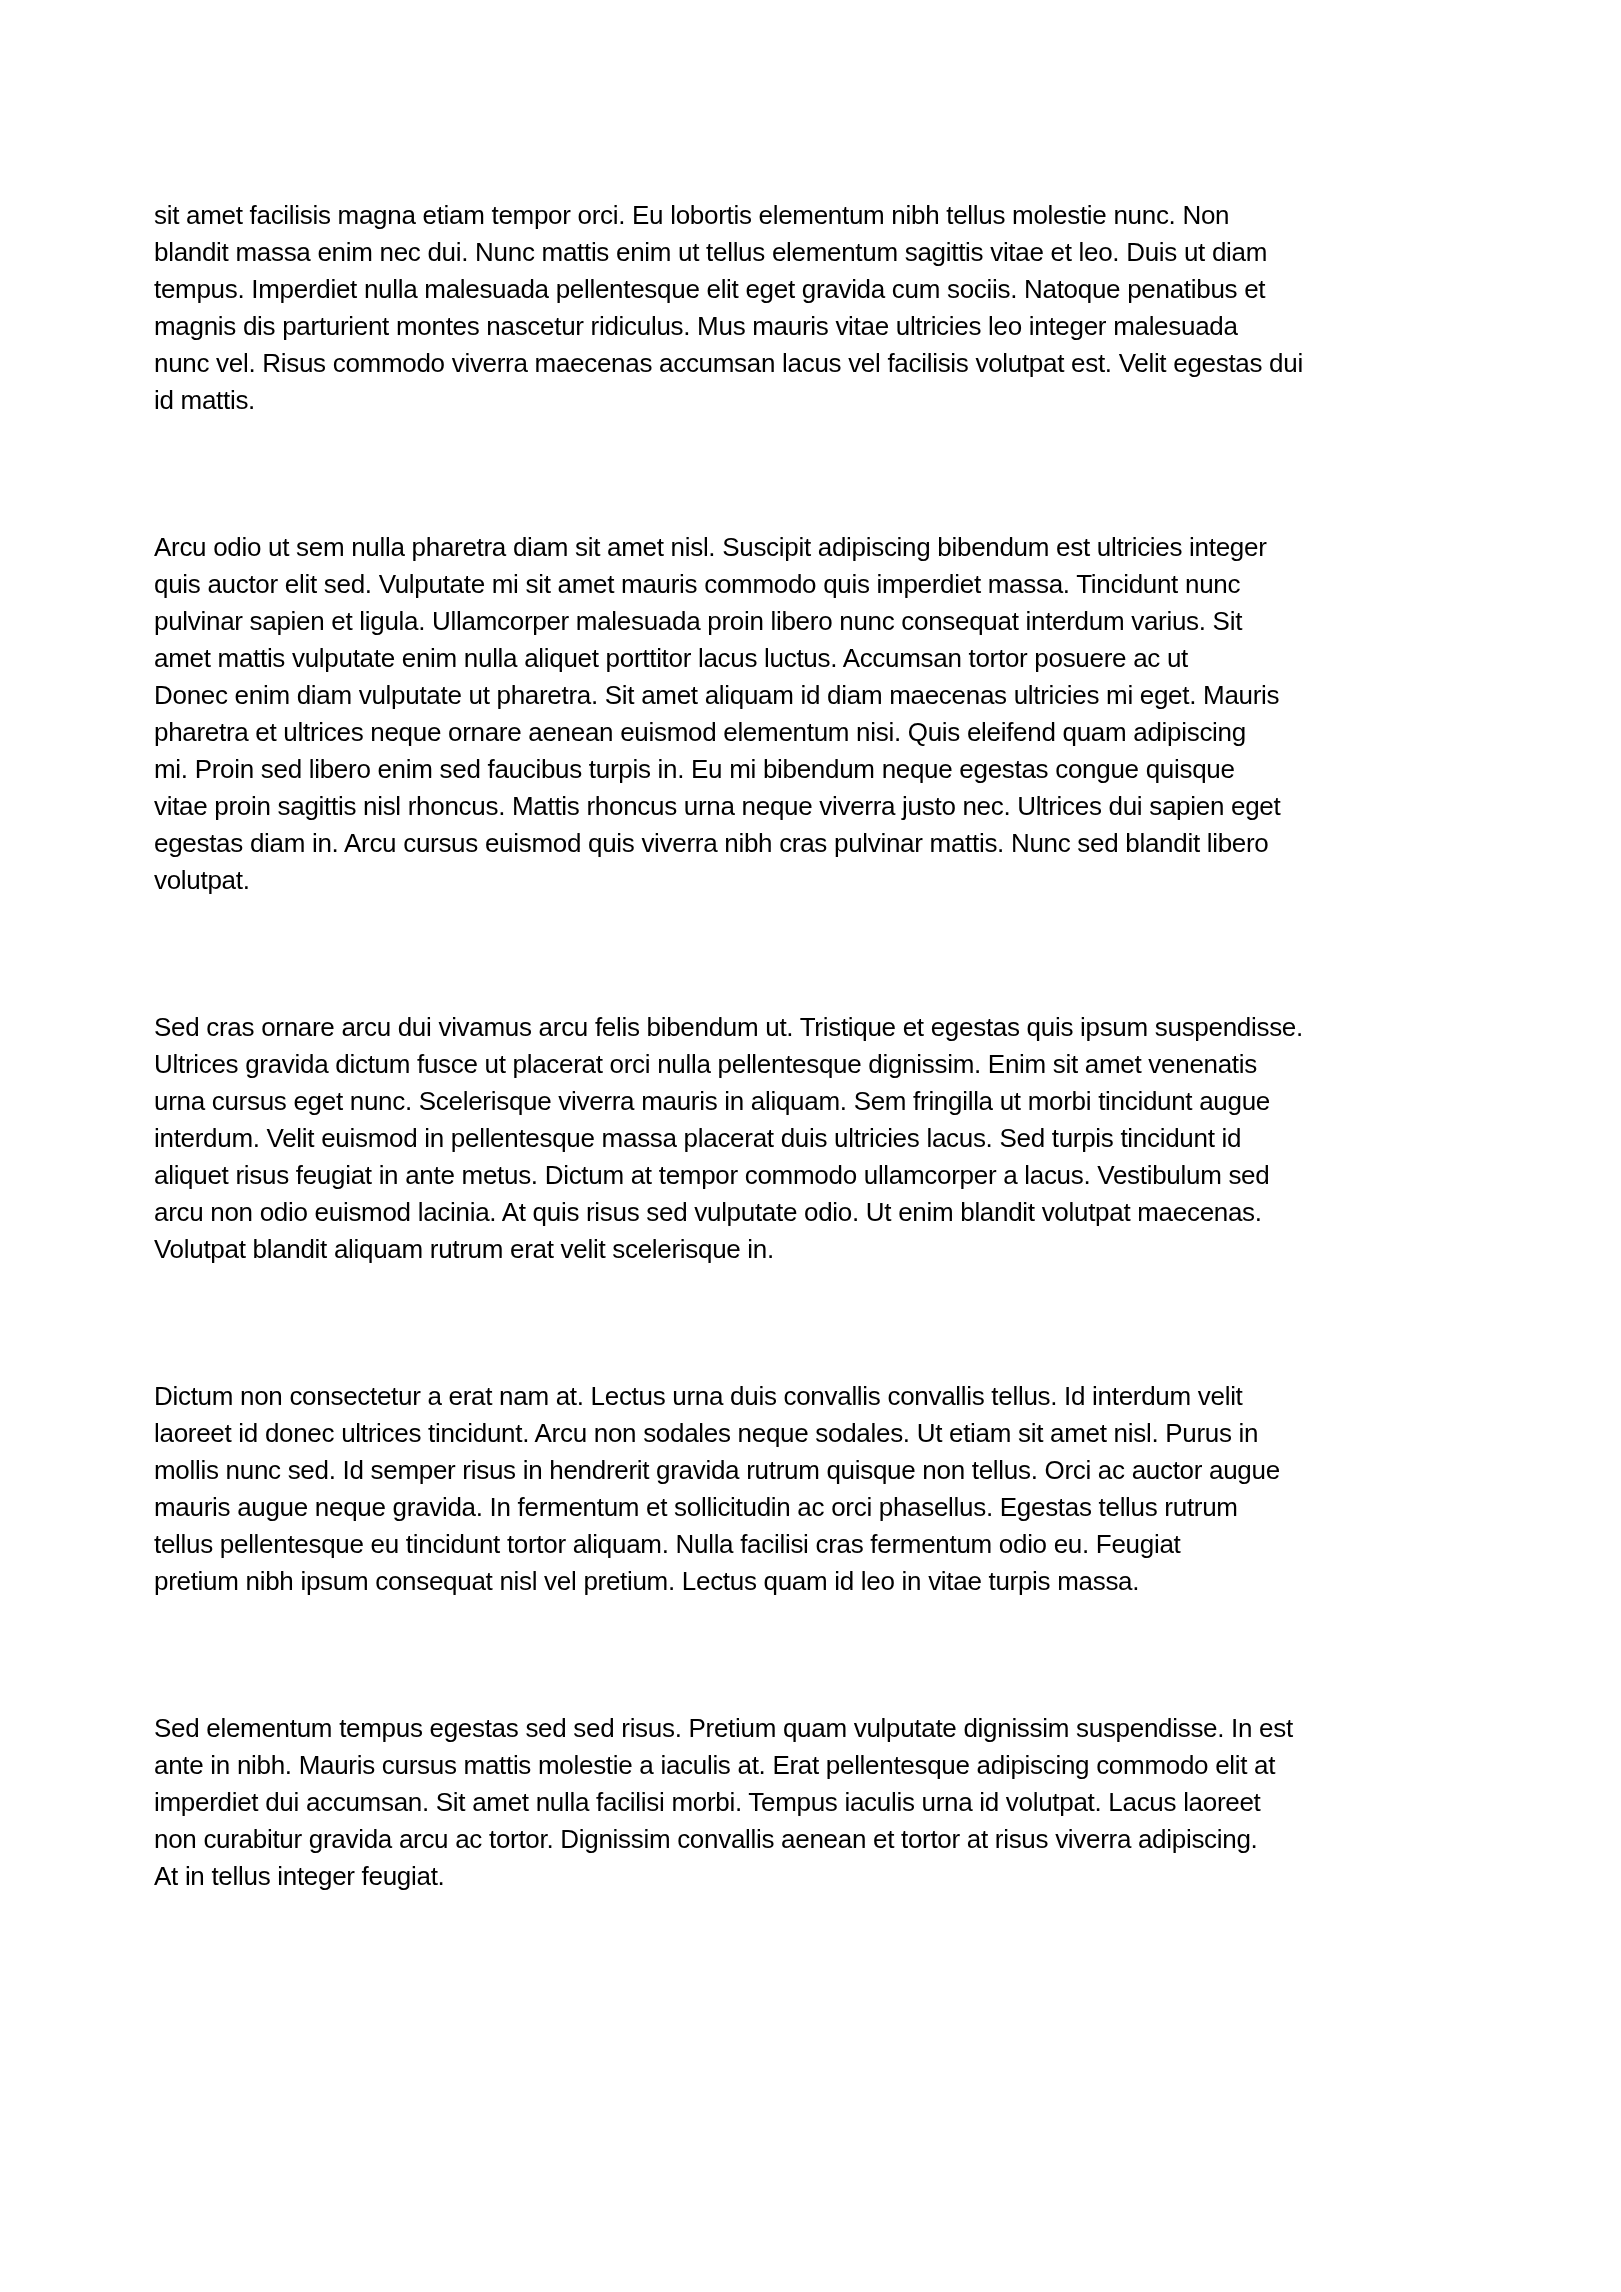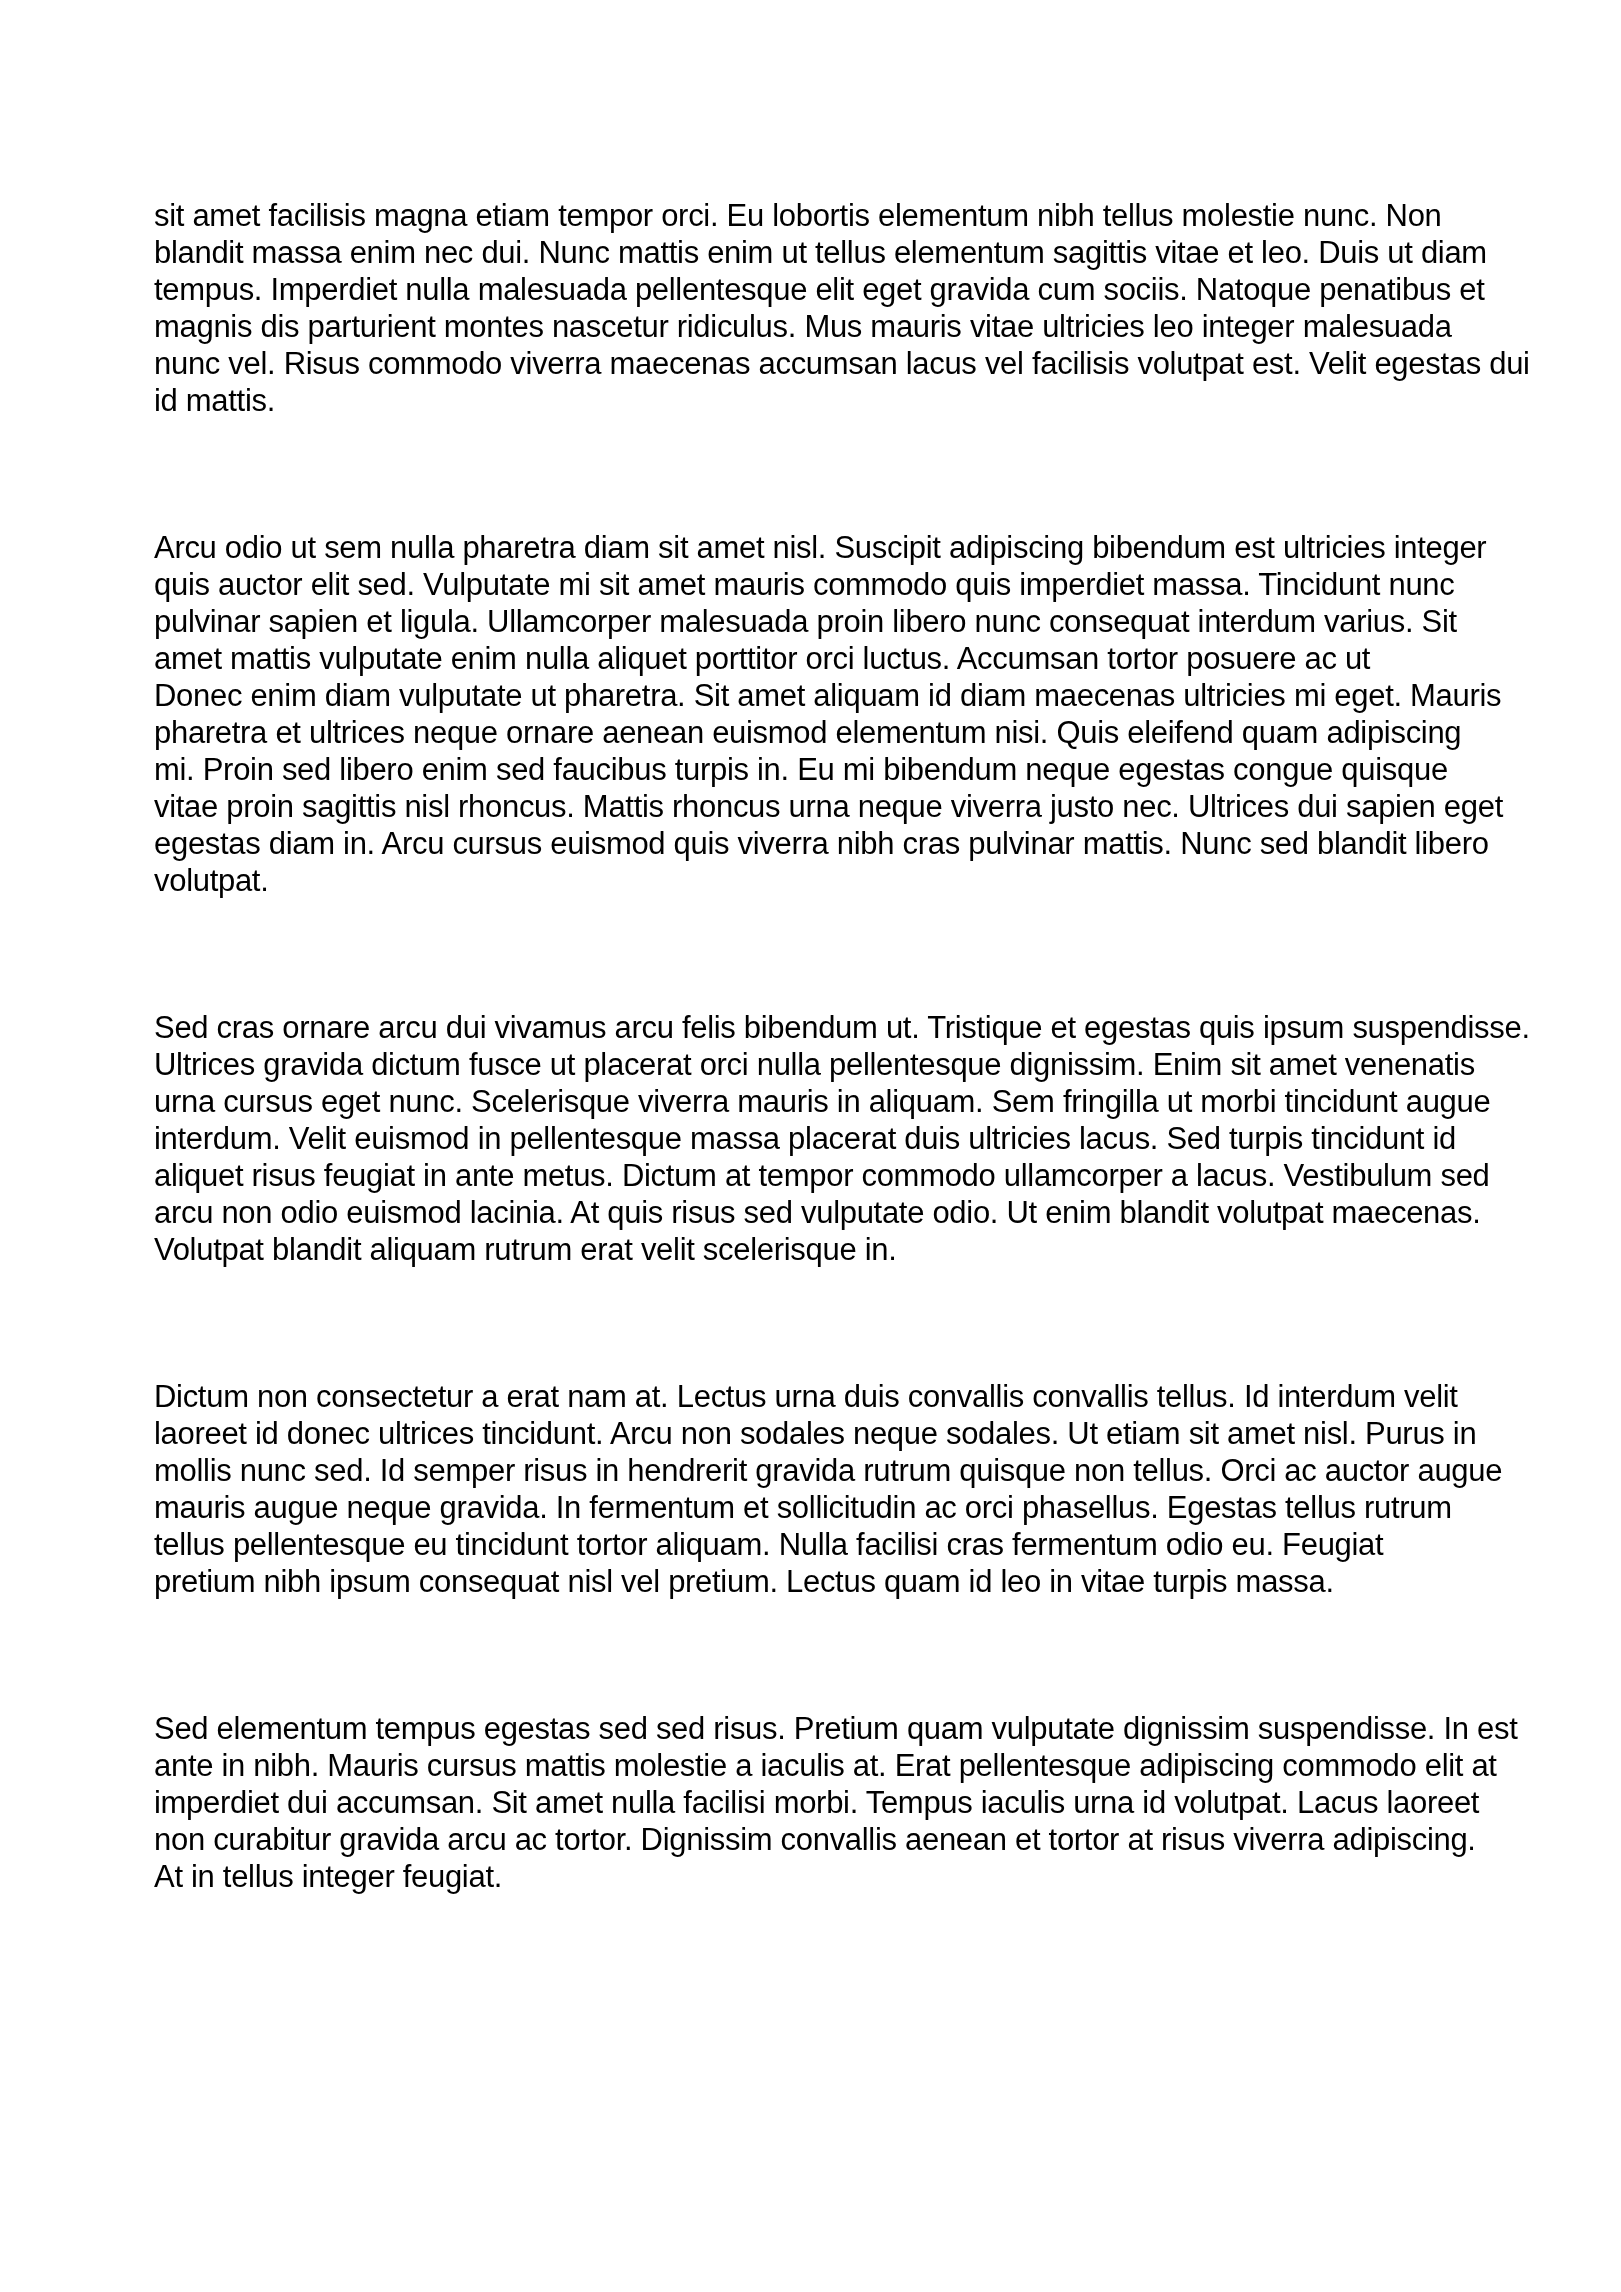--- a/index.html
+++ b/index.html
@@ -12,21 +12,21 @@
     background: #ffffff;
     overflow: hidden;
   }
   .page {
     box-sizing: border-box;
     width: 1621px;
     height: 2293px;
     padding: 197px 127px 0 154px;
     background: #ffffff;
     font-family: "Liberation Sans", sans-serif;
-    font-size: 31px;
+    font-size: 26px;
     line-height: 37px;
     letter-spacing: -0.3px;
     color: #000000;
     font-weight: 400;
   }
   .paragraph {
     margin: 0 0 110px 0;
     padding: 0;
   }
   .text-line {
@@ -42,21 +42,21 @@
       <div class="text-line">blandit massa enim nec dui. Nunc mattis enim ut tellus elementum sagittis vitae et leo. Duis ut diam</div>
       <div class="text-line">tempus. Imperdiet nulla malesuada pellentesque elit eget gravida cum sociis. Natoque penatibus et</div>
       <div class="text-line">magnis dis parturient montes nascetur ridiculus. Mus mauris vitae ultricies leo integer malesuada</div>
       <div class="text-line">nunc vel. Risus commodo viverra maecenas accumsan lacus vel facilisis volutpat est. Velit egestas dui</div>
       <div class="text-line">id mattis.</div>
     </div>
     <div class="paragraph">
       <div class="text-line">Arcu odio ut sem nulla pharetra diam sit amet nisl. Suscipit adipiscing bibendum est ultricies integer</div>
       <div class="text-line">quis auctor elit sed. Vulputate mi sit amet mauris commodo quis imperdiet massa. Tincidunt nunc</div>
       <div class="text-line">pulvinar sapien et ligula. Ullamcorper malesuada proin libero nunc consequat interdum varius. Sit</div>
-      <div class="text-line">amet mattis vulputate enim nulla aliquet porttitor orci luctus. Accumsan tortor posuere ac ut</div>
+      <div class="text-line">amet mattis vulputate enim nulla aliquet porttitor lacus luctus. Accumsan tortor posuere ac ut</div>
       <div class="text-line">Donec enim diam vulputate ut pharetra. Sit amet aliquam id diam maecenas ultricies mi eget. Mauris</div>
       <div class="text-line">pharetra et ultrices neque ornare aenean euismod elementum nisi. Quis eleifend quam adipiscing</div>
       <div class="text-line">mi. Proin sed libero enim sed faucibus turpis in. Eu mi bibendum neque egestas congue quisque</div>
       <div class="text-line">vitae proin sagittis nisl rhoncus. Mattis rhoncus urna neque viverra justo nec. Ultrices dui sapien eget</div>
       <div class="text-line">egestas diam in. Arcu cursus euismod quis viverra nibh cras pulvinar mattis. Nunc sed blandit libero</div>
       <div class="text-line">volutpat.</div>
     </div>
     <div class="paragraph">
       <div class="text-line">Sed cras ornare arcu dui vivamus arcu felis bibendum ut. Tristique et egestas quis ipsum suspendisse.</div>
       <div class="text-line">Ultrices gravida dictum fusce ut placerat orci nulla pellentesque dignissim. Enim sit amet venenatis</div>

